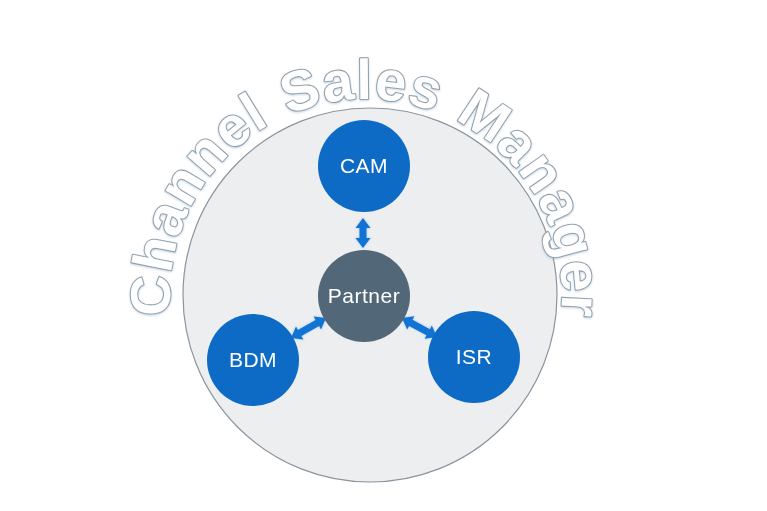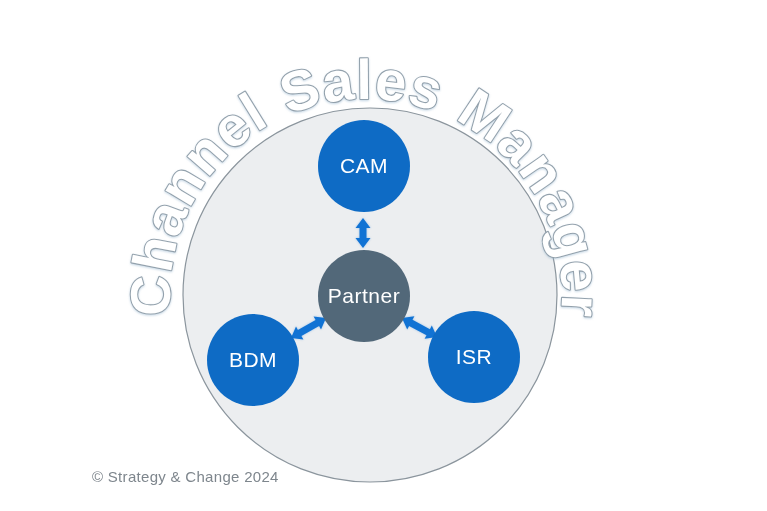--- a/index.html
+++ b/index.html
@@ -102,14 +102,13 @@
     <circle cx="364" cy="296" r="46" fill="#526879"></circle>
     <text class="node-label" x="364" y="303">Partner</text>
 
     <circle cx="253" cy="360" r="46" fill="#0e6bc5"></circle>
     <text class="node-label" x="253" y="367">BDM</text>
 
     <circle cx="474" cy="357" r="46" fill="#0e6bc5"></circle>
     <text class="node-label" x="474" y="364">ISR</text>
   </svg>
 
-  <div class="footer">© Strategy &amp; Change 2024</div>
 </div>
 
 </body></html>

